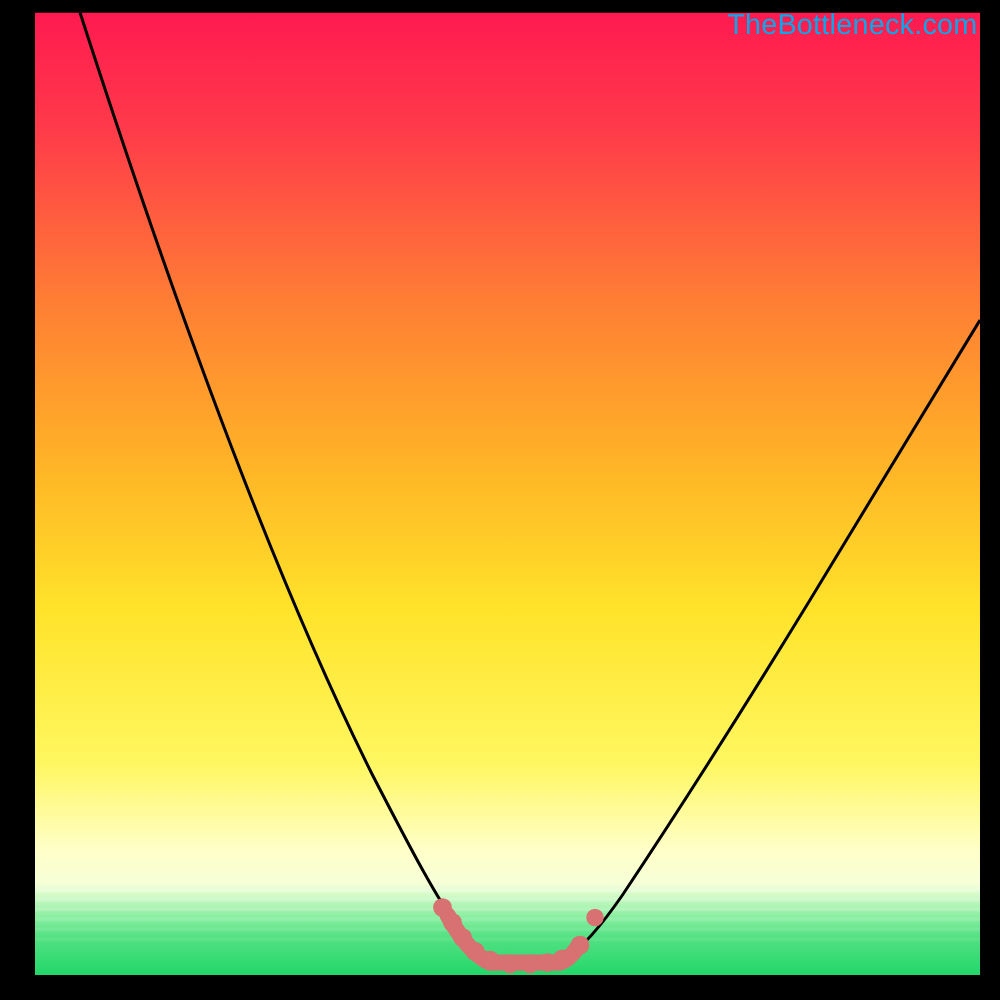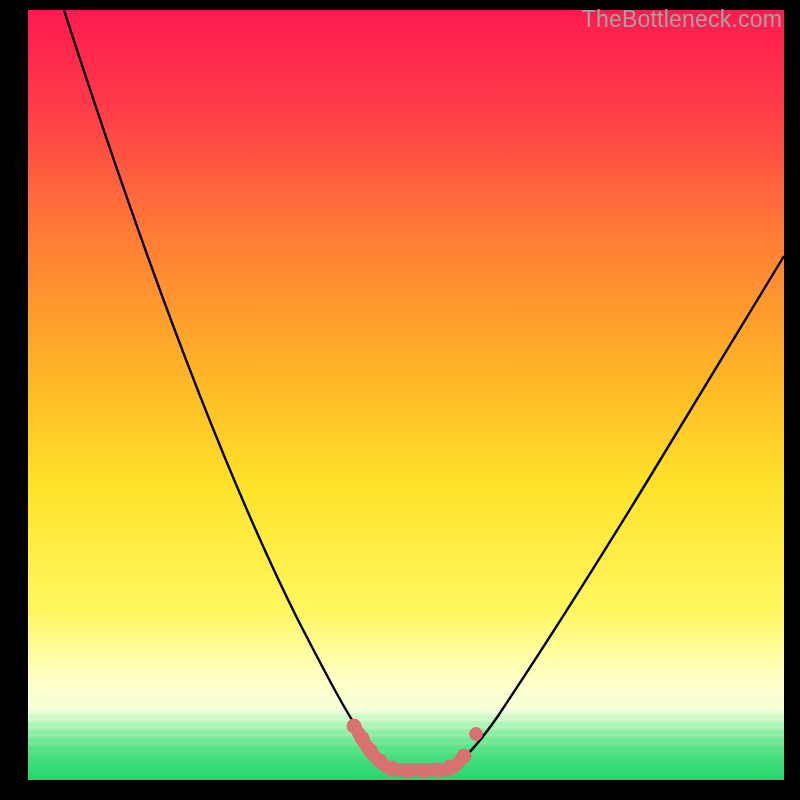--- a/index.html
+++ b/index.html
@@ -26,21 +26,21 @@
   }
   .plot svg {
     display: block;
     width: 756px;
     height: 770px;
   }
   .watermark {
     position: absolute;
     top: 6px;
     right: 18px;
-    color: #a3a3a3;
+    color: #0ea5e9;
     font-size: 23px;
     font-weight: 500;
     letter-spacing: 0.2px;
     pointer-events: none;
     user-select: none;
   }
 </style>
 </head>
 <body>
 

